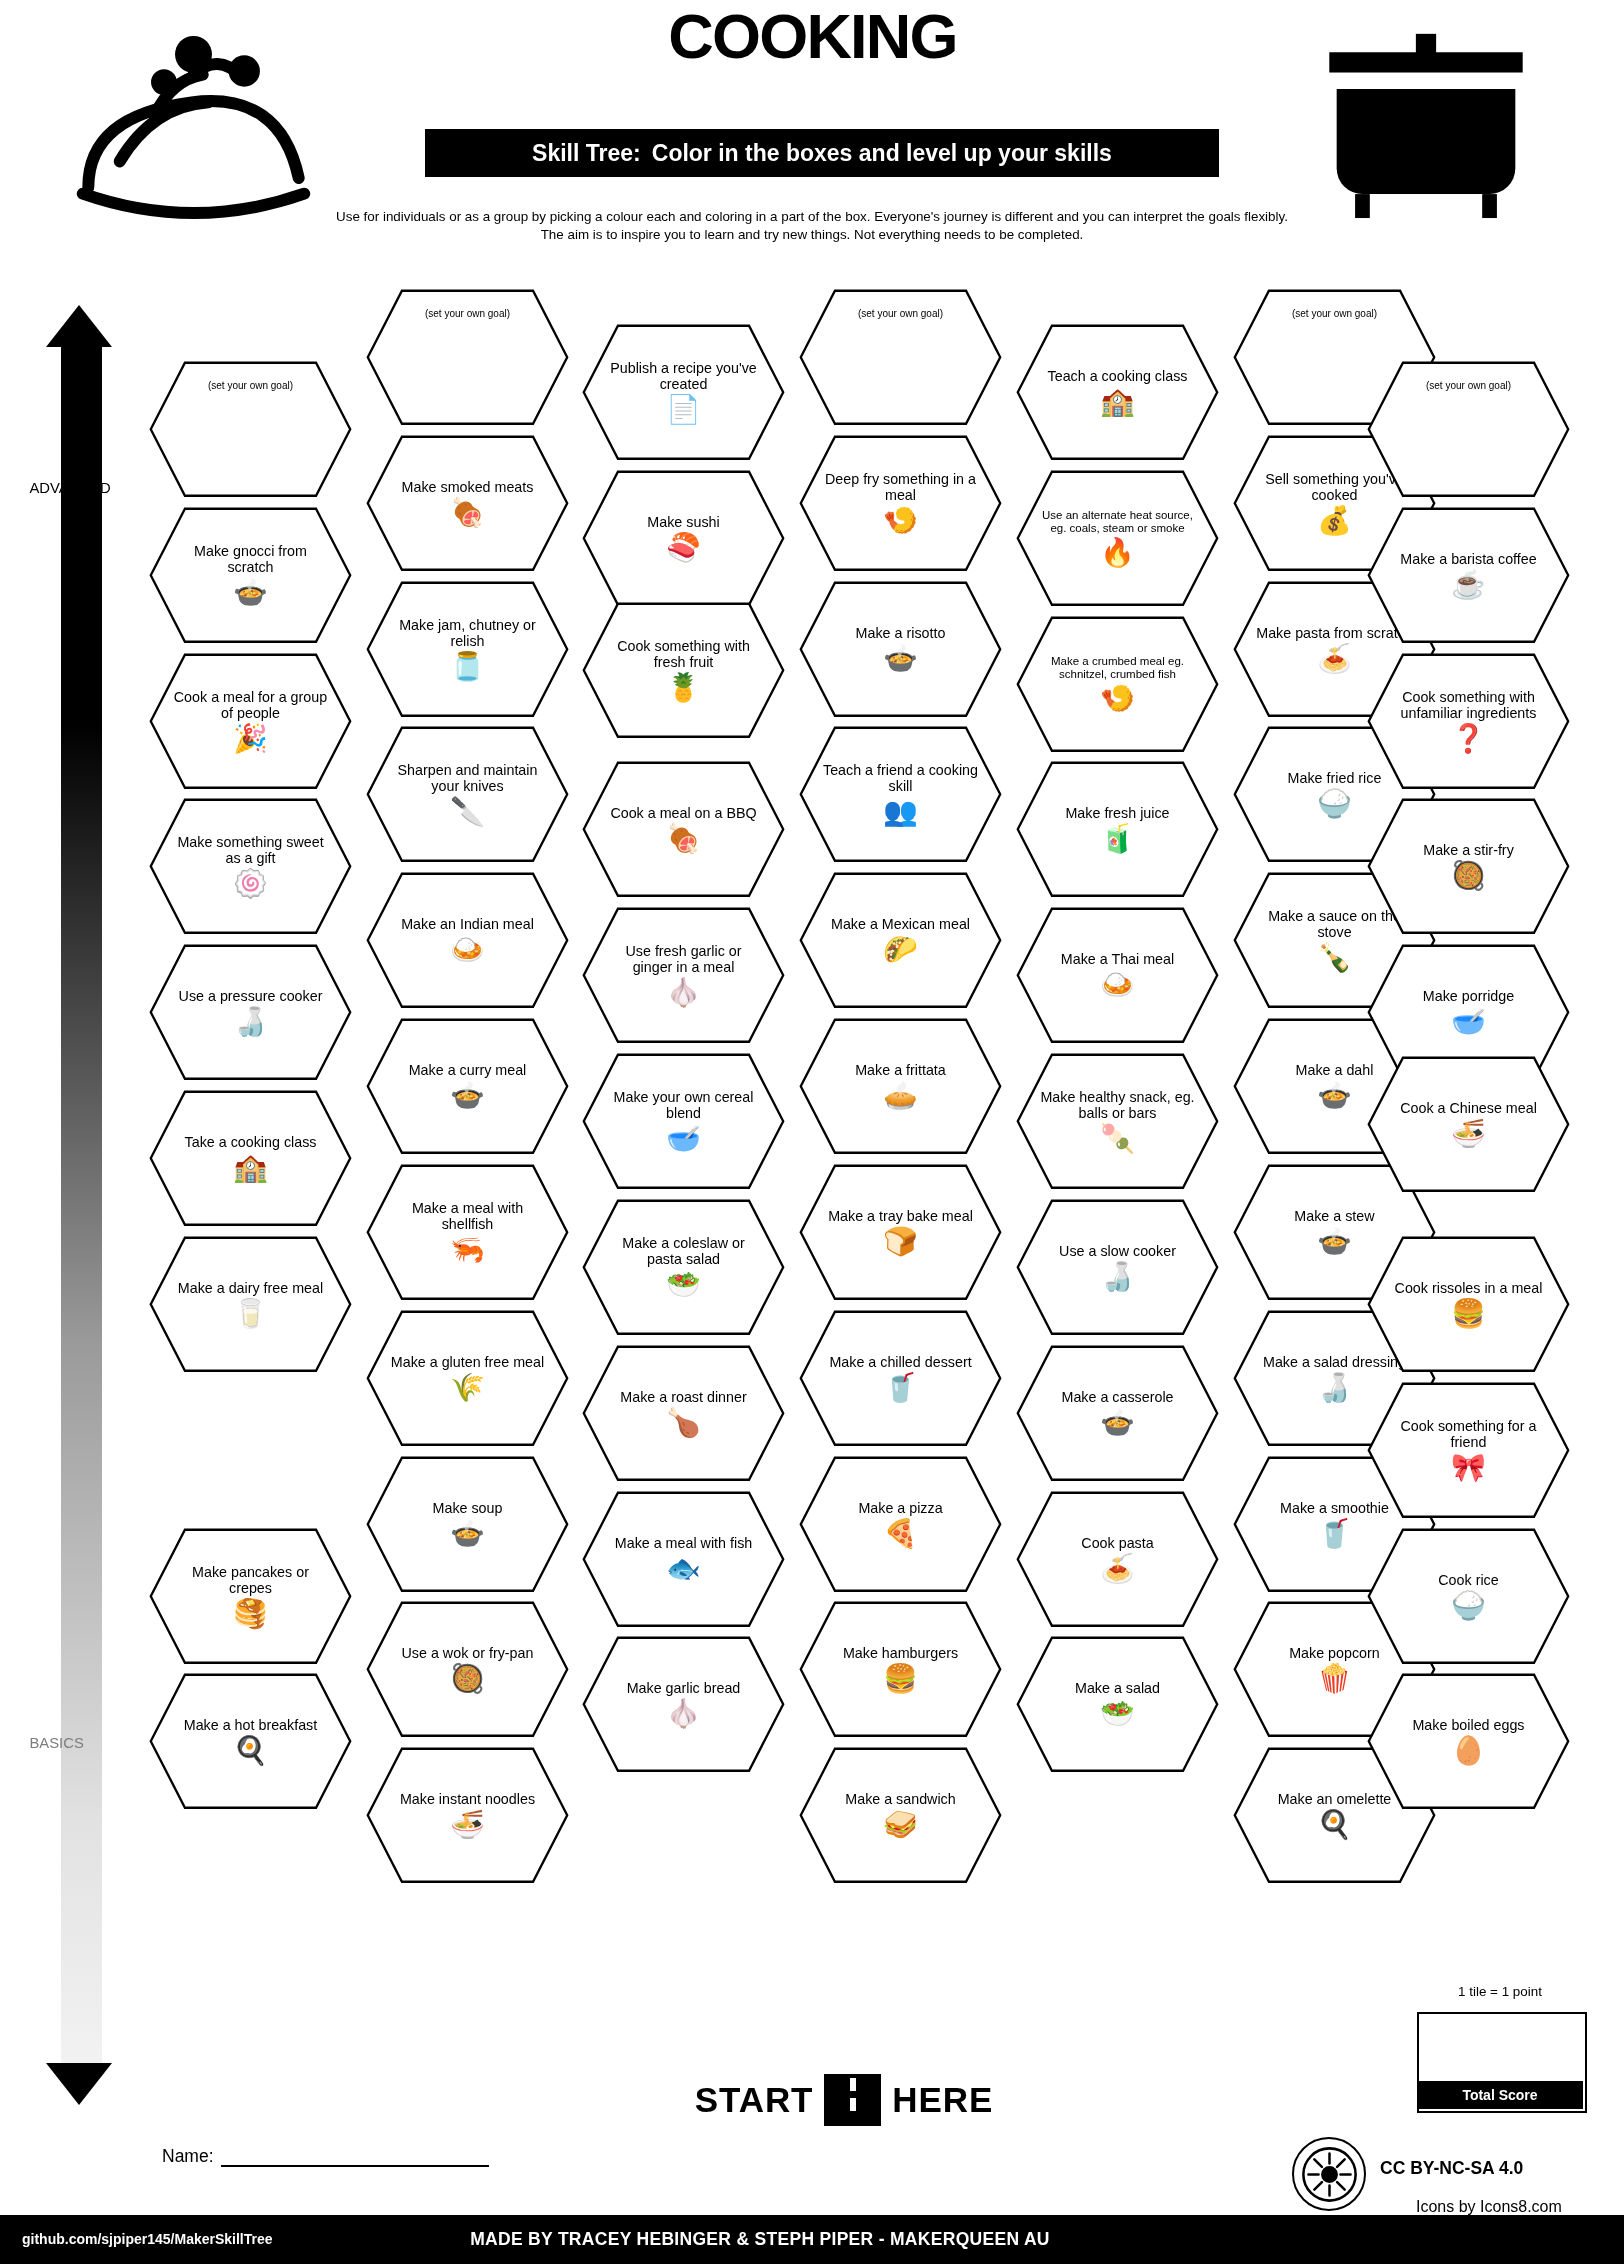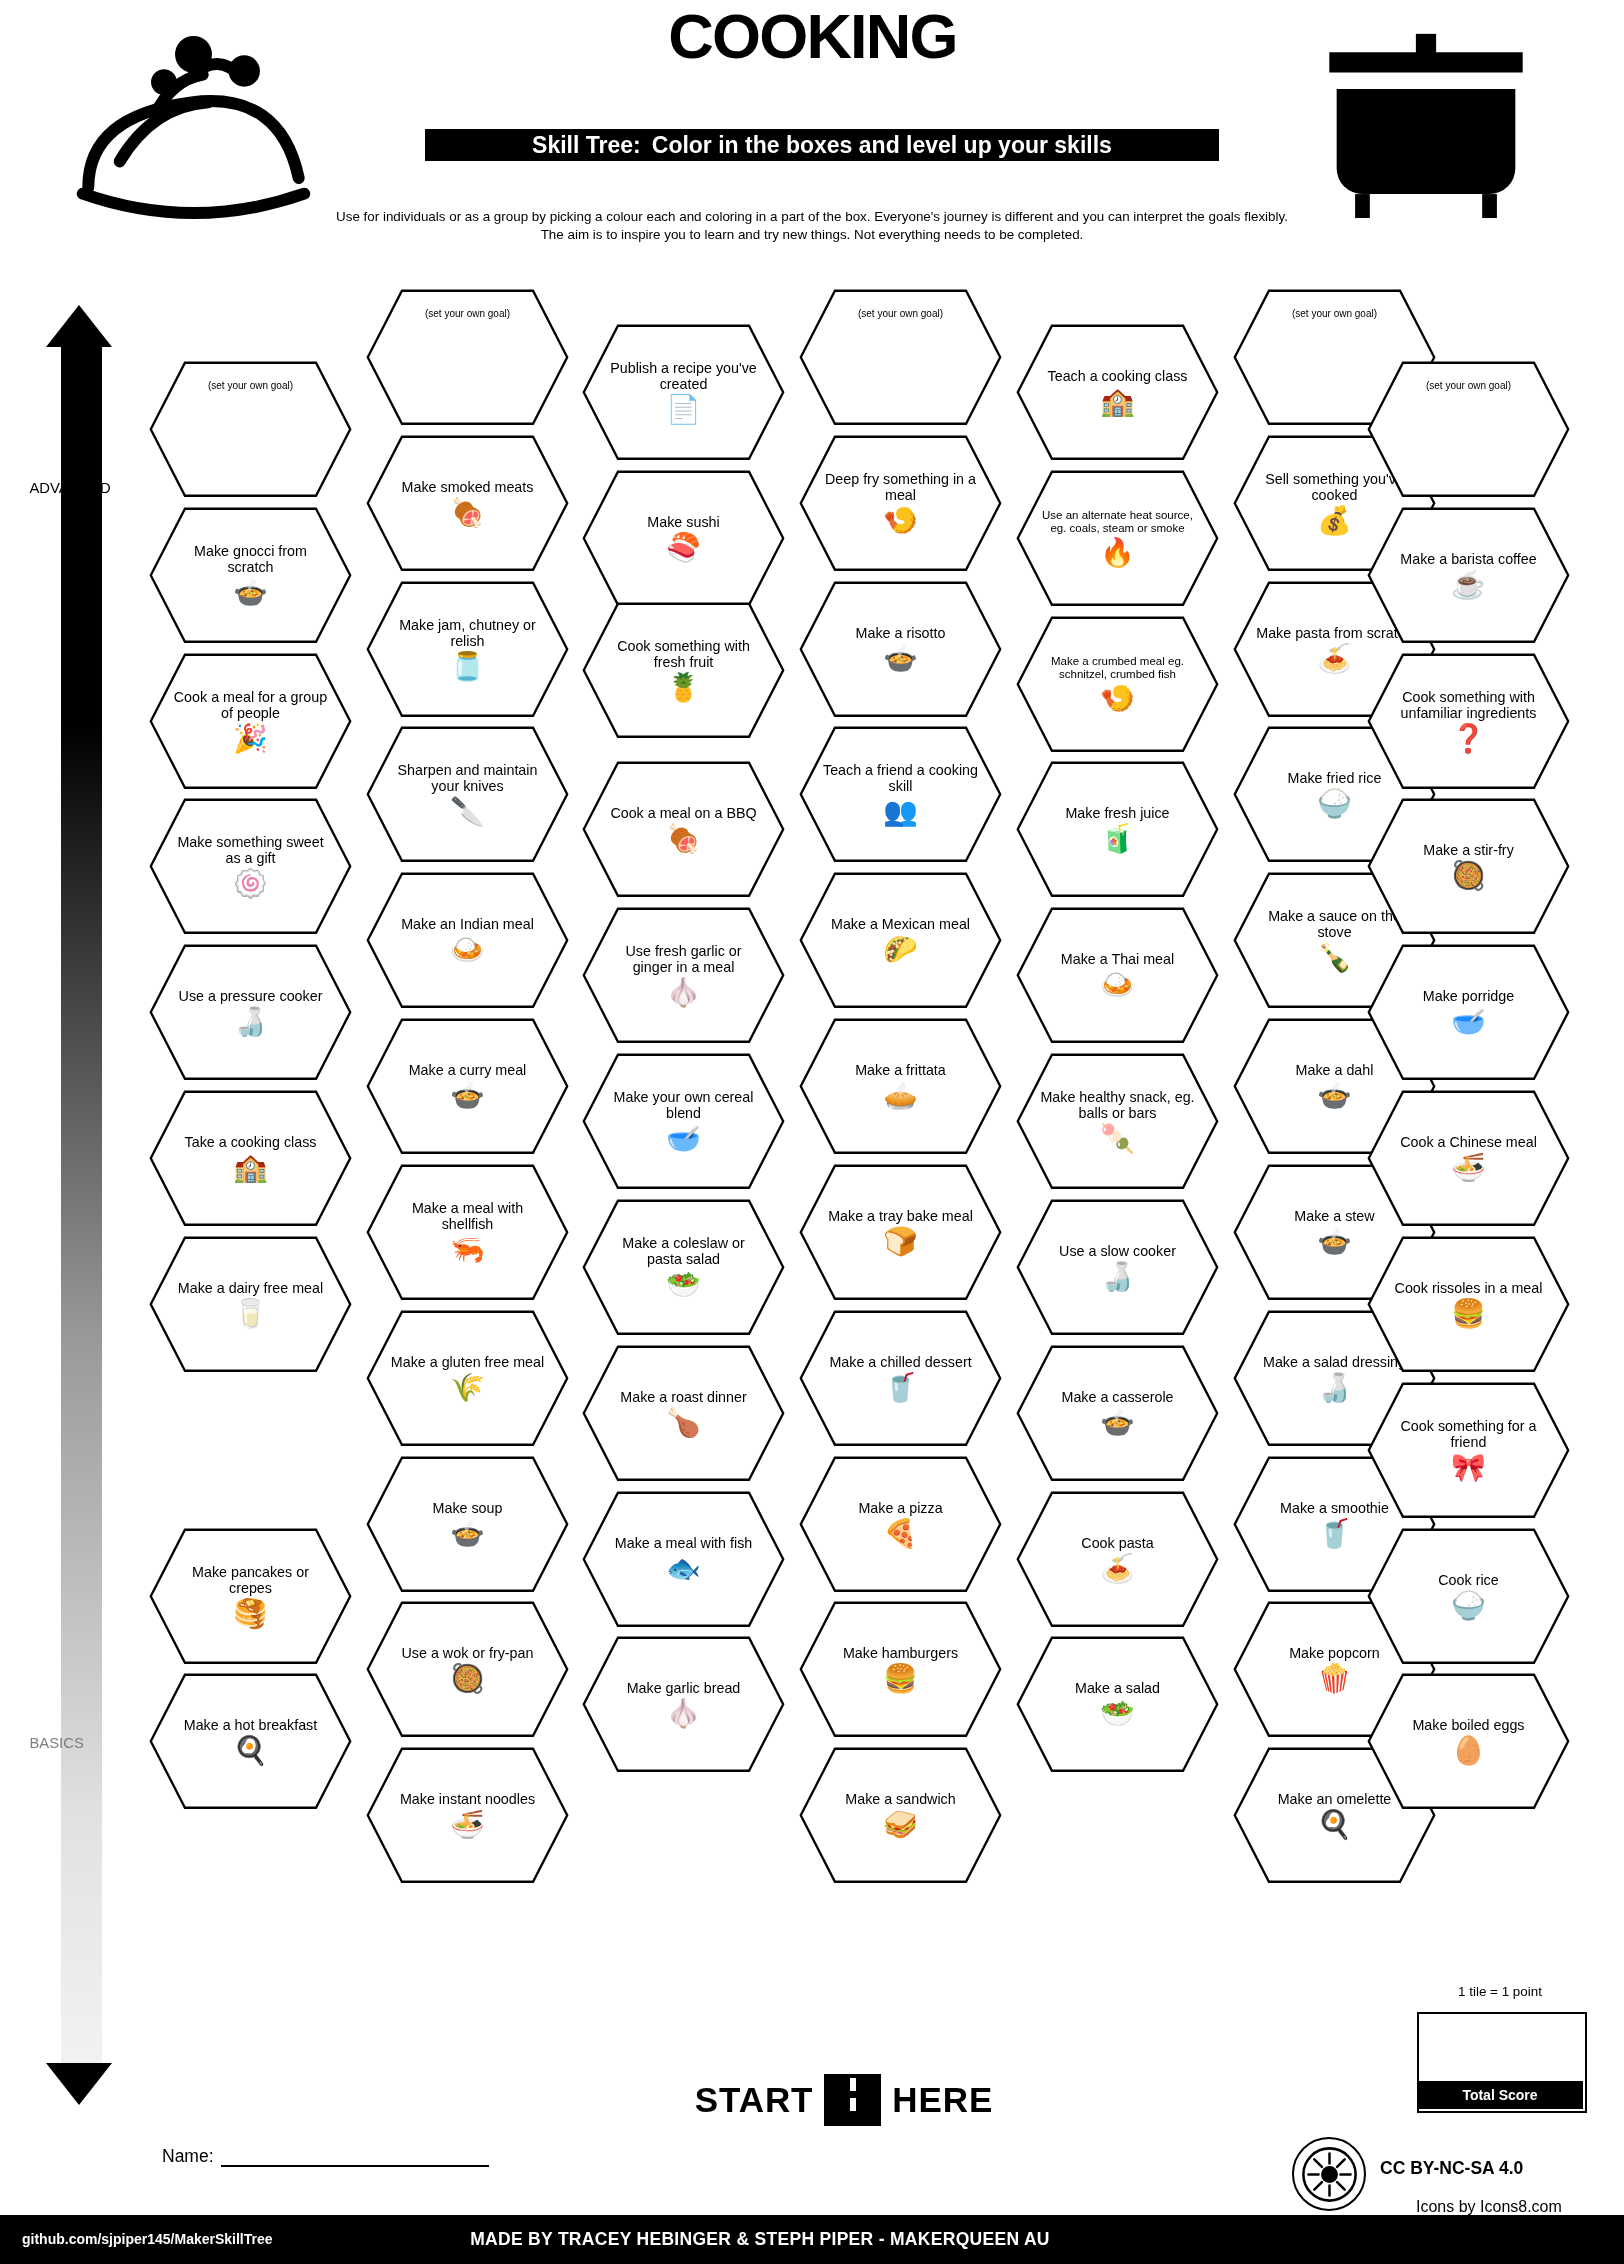--- a/index.html
+++ b/index.html
@@ -4,21 +4,21 @@
 <style>
   html,body{margin:0;padding:0;background:#fff;}
   body{width:1624px;height:2265px;font-family:"Liberation Sans",sans-serif;color:#000;position:relative;overflow:hidden;}
 
   
   #header{position:absolute;left:0;top:0;width:1624px;height:277px;}
   #turkey-icon{position:absolute;left:55px;top:23px;width:277px;height:203px;}
   #pot-icon{position:absolute;left:1320px;top:32px;width:212px;height:198px;}
   #title{position:absolute;left:517px;top:4.6px;width:591px;text-align:center;
          font-size:63px;font-weight:bold;letter-spacing:-1.8px;line-height:1;}
-  #subtitle-bar{position:absolute;left:425px;top:129px;width:794px;height:32px;background:#000;
+  #subtitle-bar{position:absolute;left:425px;top:129px;width:794px;height:48px;background:#000;
         color:#fff;display:flex;align-items:center;justify-content:center;font-size:23px;font-weight:bold;}
   #subtitle-bar .st-label{margin-right:11px;}
   #blurb{position:absolute;left:323px;top:208px;width:978px;text-align:center;font-size:13.4px;line-height:1.35;}
 
   
   #axis{position:absolute;left:26px;top:305px;width:102px;height:1800px;}
   #axis .arrow-head{position:absolute;left:20px;top:0;width:0;height:0;
       border-left:33px solid transparent;border-right:33px solid transparent;border-bottom:42px solid #000;}
   #axis .arrow-head-b{position:absolute;left:20px;bottom:0;width:0;height:0;
       border-left:33px solid transparent;border-right:33px solid transparent;border-top:42px solid #000;}
@@ -704,21 +704,21 @@
     </div>
     <div class="hex" style="left: 1366px; top: 943px;">
       <svg class="shape" viewBox="0 0 222 150">
         <polygon points="40,3 182,3 219,75 182,147 40,147 3,75" fill="#fff" stroke="#000" stroke-width="2.5"></polygon>
       </svg>
       <div class="inner">
         <div class="label">Make porridge</div>
         <div class="ico">🥣</div>
       </div>
     </div>
-    <div class="hex" style="left: 1366px; top: 1089px;">
+    <div class="hex" style="left: 1366px; top: 1055px;">
       <svg class="shape" viewBox="0 0 222 150">
         <polygon points="40,3 182,3 219,75 182,147 40,147 3,75" fill="#fff" stroke="#000" stroke-width="2.5"></polygon>
       </svg>
       <div class="inner">
         <div class="label">Cook a Chinese meal</div>
         <div class="ico">🍜</div>
       </div>
     </div>
     <div class="hex" style="left: 1366px; top: 1235px;">
       <svg class="shape" viewBox="0 0 222 150">

